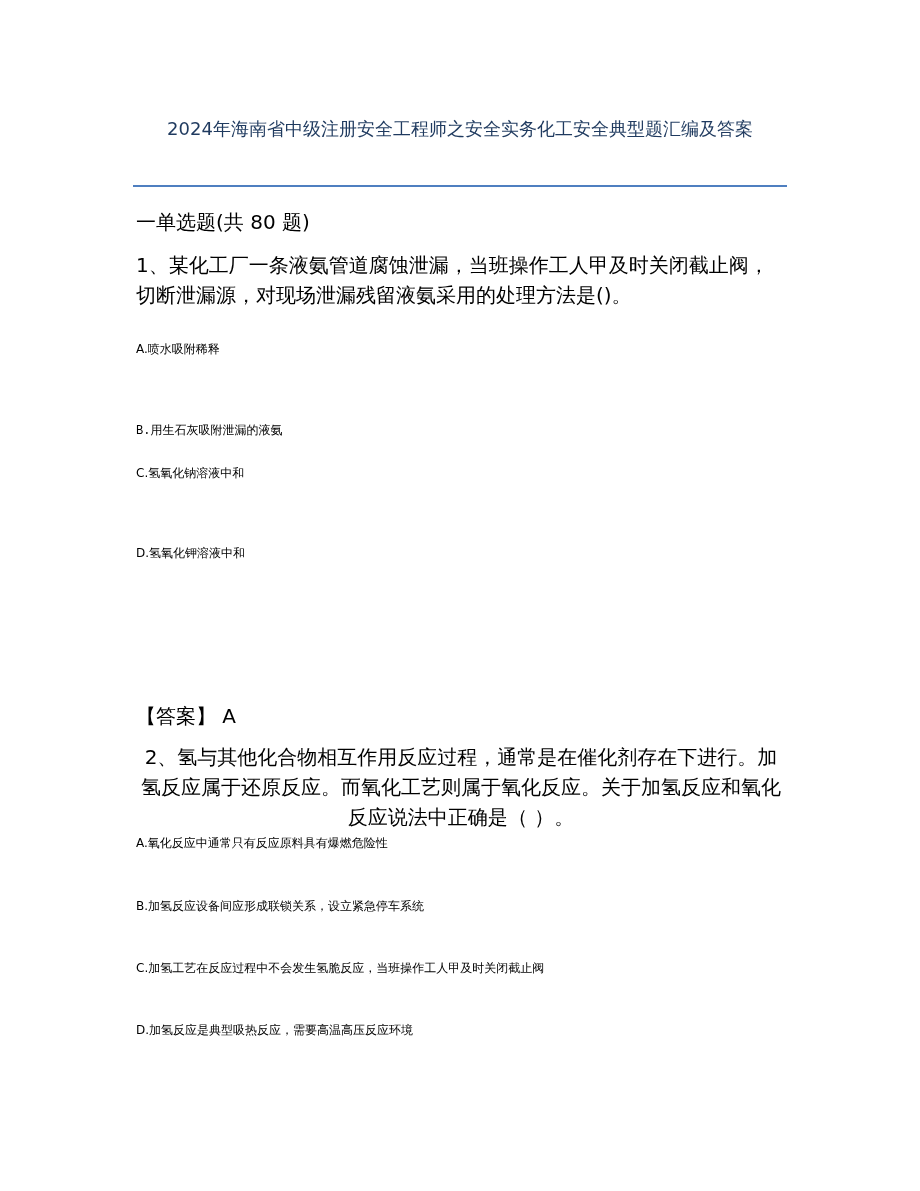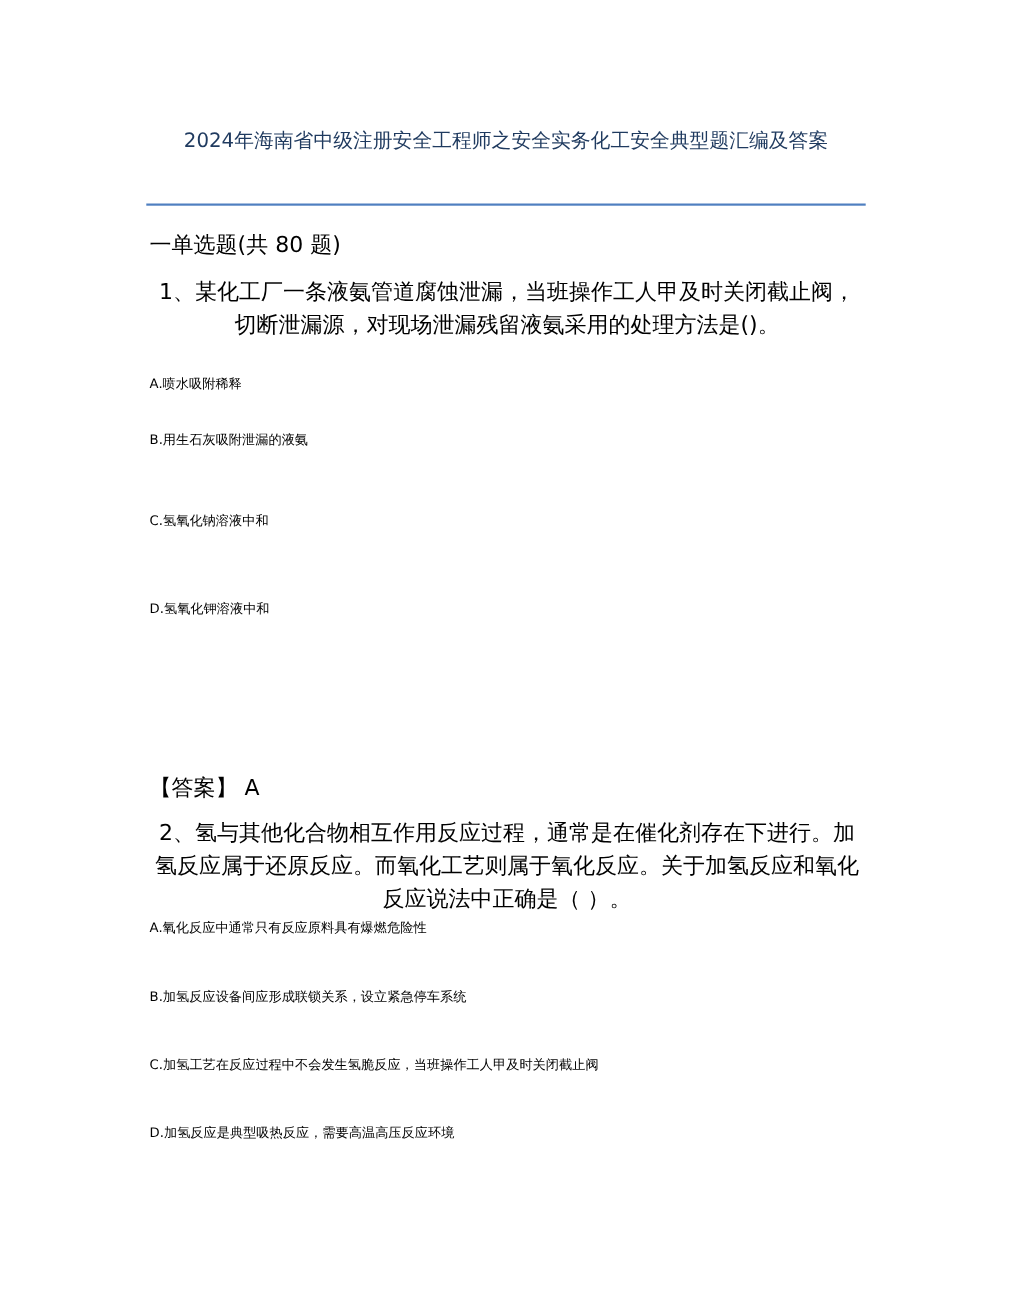--- a/index.html
+++ b/index.html
@@ -11,23 +11,23 @@
   .opt { font-size:12px; }
 </style>
 </head>
 <body>
 
 <div class="title">2024年海南省中级注册安全工程师之安全实务化工安全典型题汇编及答案</div>
 <div class="divider"></div>
 
 <div class="text" style="top:211px;">一单选题(共 80 题)</div>
 
-<div class="text q" style="top:250px;text-align:center;">1、某化工厂一条液氨管道腐蚀泄漏，当班操作工人甲及时关闭截止阀，切断泄漏源，对现场泄漏残留液氨采用的处理方法是()。</div>
+<div class="text q" style="top:250px;">1、某化工厂一条液氨管道腐蚀泄漏，当班操作工人甲及时关闭截止阀，切断泄漏源，对现场泄漏残留液氨采用的处理方法是()。</div>
 <div class="text opt" style="top:338px;">A.喷水吸附稀释</div>
-<div class="text opt" style="top:389px;">B.用生石灰吸附泄漏的液氨</div>
+<div class="text opt" style="top:420px;font-family:Liberation Mono, monospace;">B.用生石灰吸附泄漏的液氨</div>
 <div class="text opt" style="top:462px;">C.氢氧化钠溶液中和</div>
 <div class="text opt" style="top:542px;">D.氢氧化钾溶液中和</div>
 
 <div class="text" style="top:705px;">【答案】 A</div>
 
 <div class="text q" style="top:742px;text-align:center;">2、氢与其他化合物相互作用反应过程，通常是在催化剂存在下进行。加氢反应属于还原反应。而氧化工艺则属于氧化反应。关于加氢反应和氧化反应说法中正确是（  ）。</div>
 <div class="text opt" style="top:832px;">A.氧化反应中通常只有反应原料具有爆燃危险性</div>
 <div class="text opt" style="top:895px;">B.加氢反应设备间应形成联锁关系，设立紧急停车系统</div>
 <div class="text opt" style="top:957px;">C.加氢工艺在反应过程中不会发生氢脆反应，当班操作工人甲及时关闭截止阀</div>
 <div class="text opt" style="top:1019px;">D.加氢反应是典型吸热反应，需要高温高压反应环境</div>

